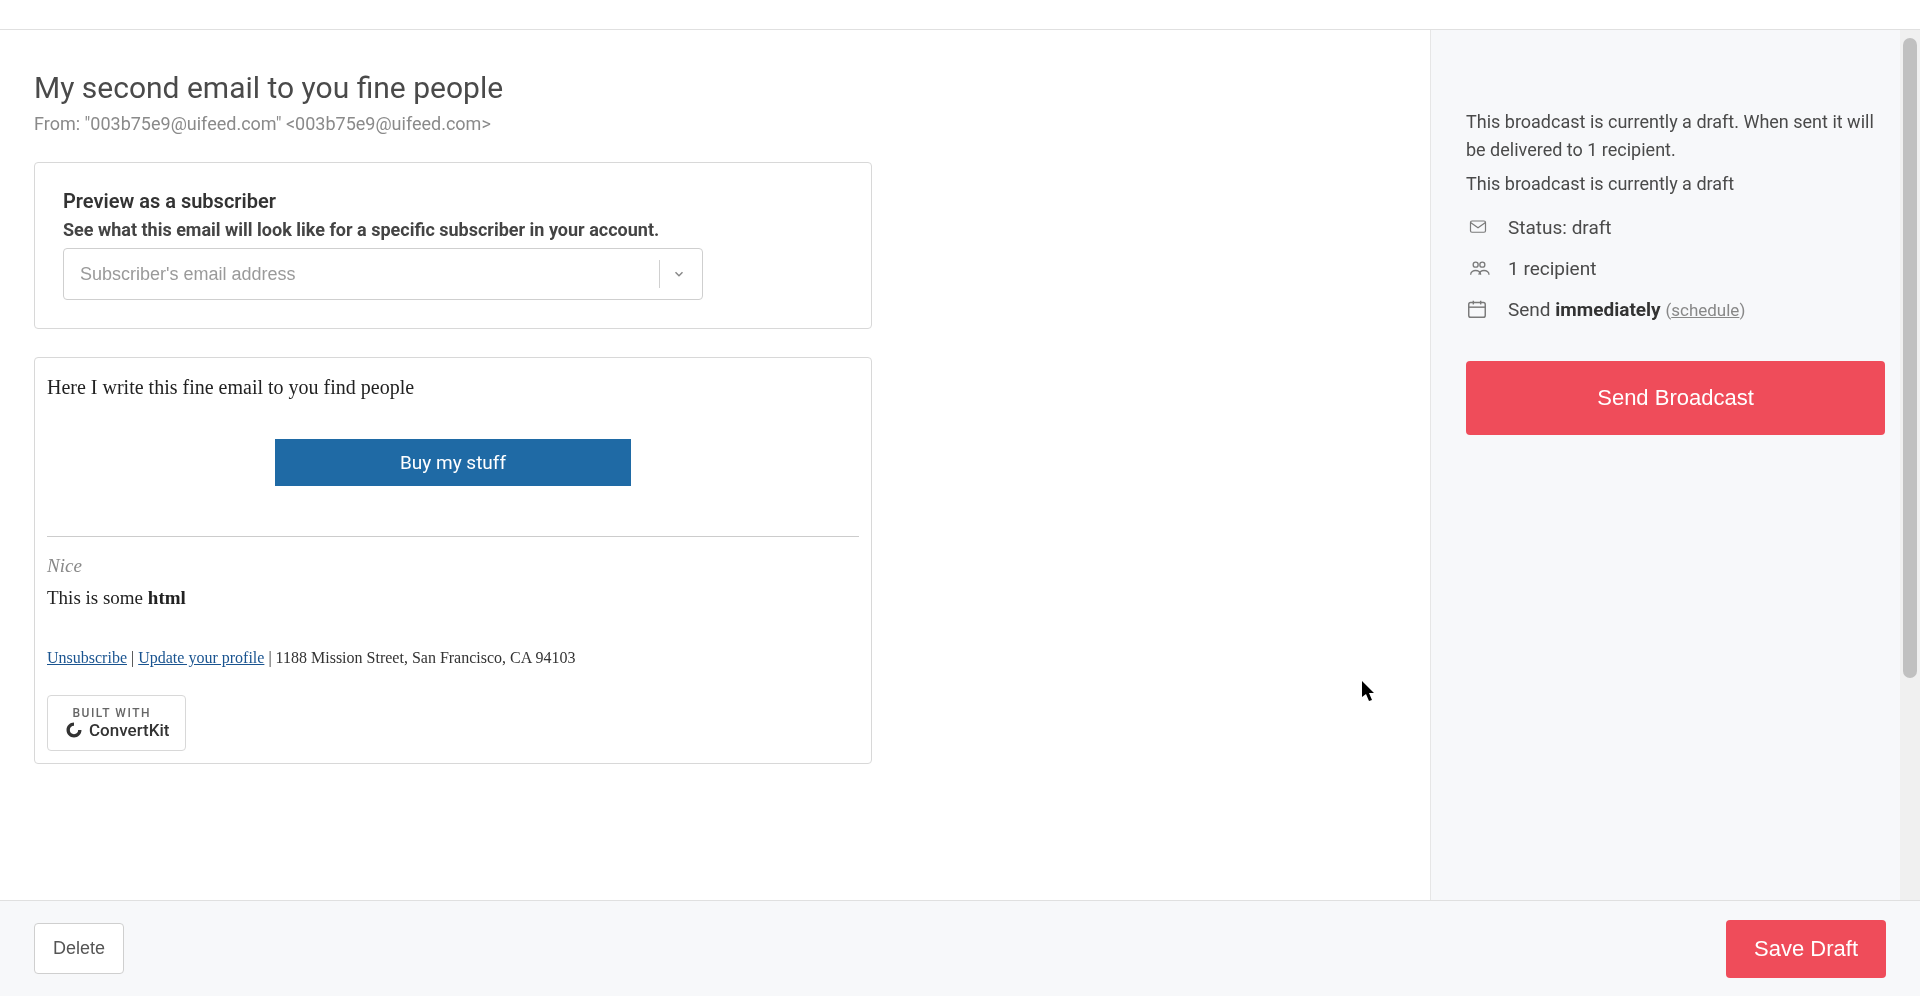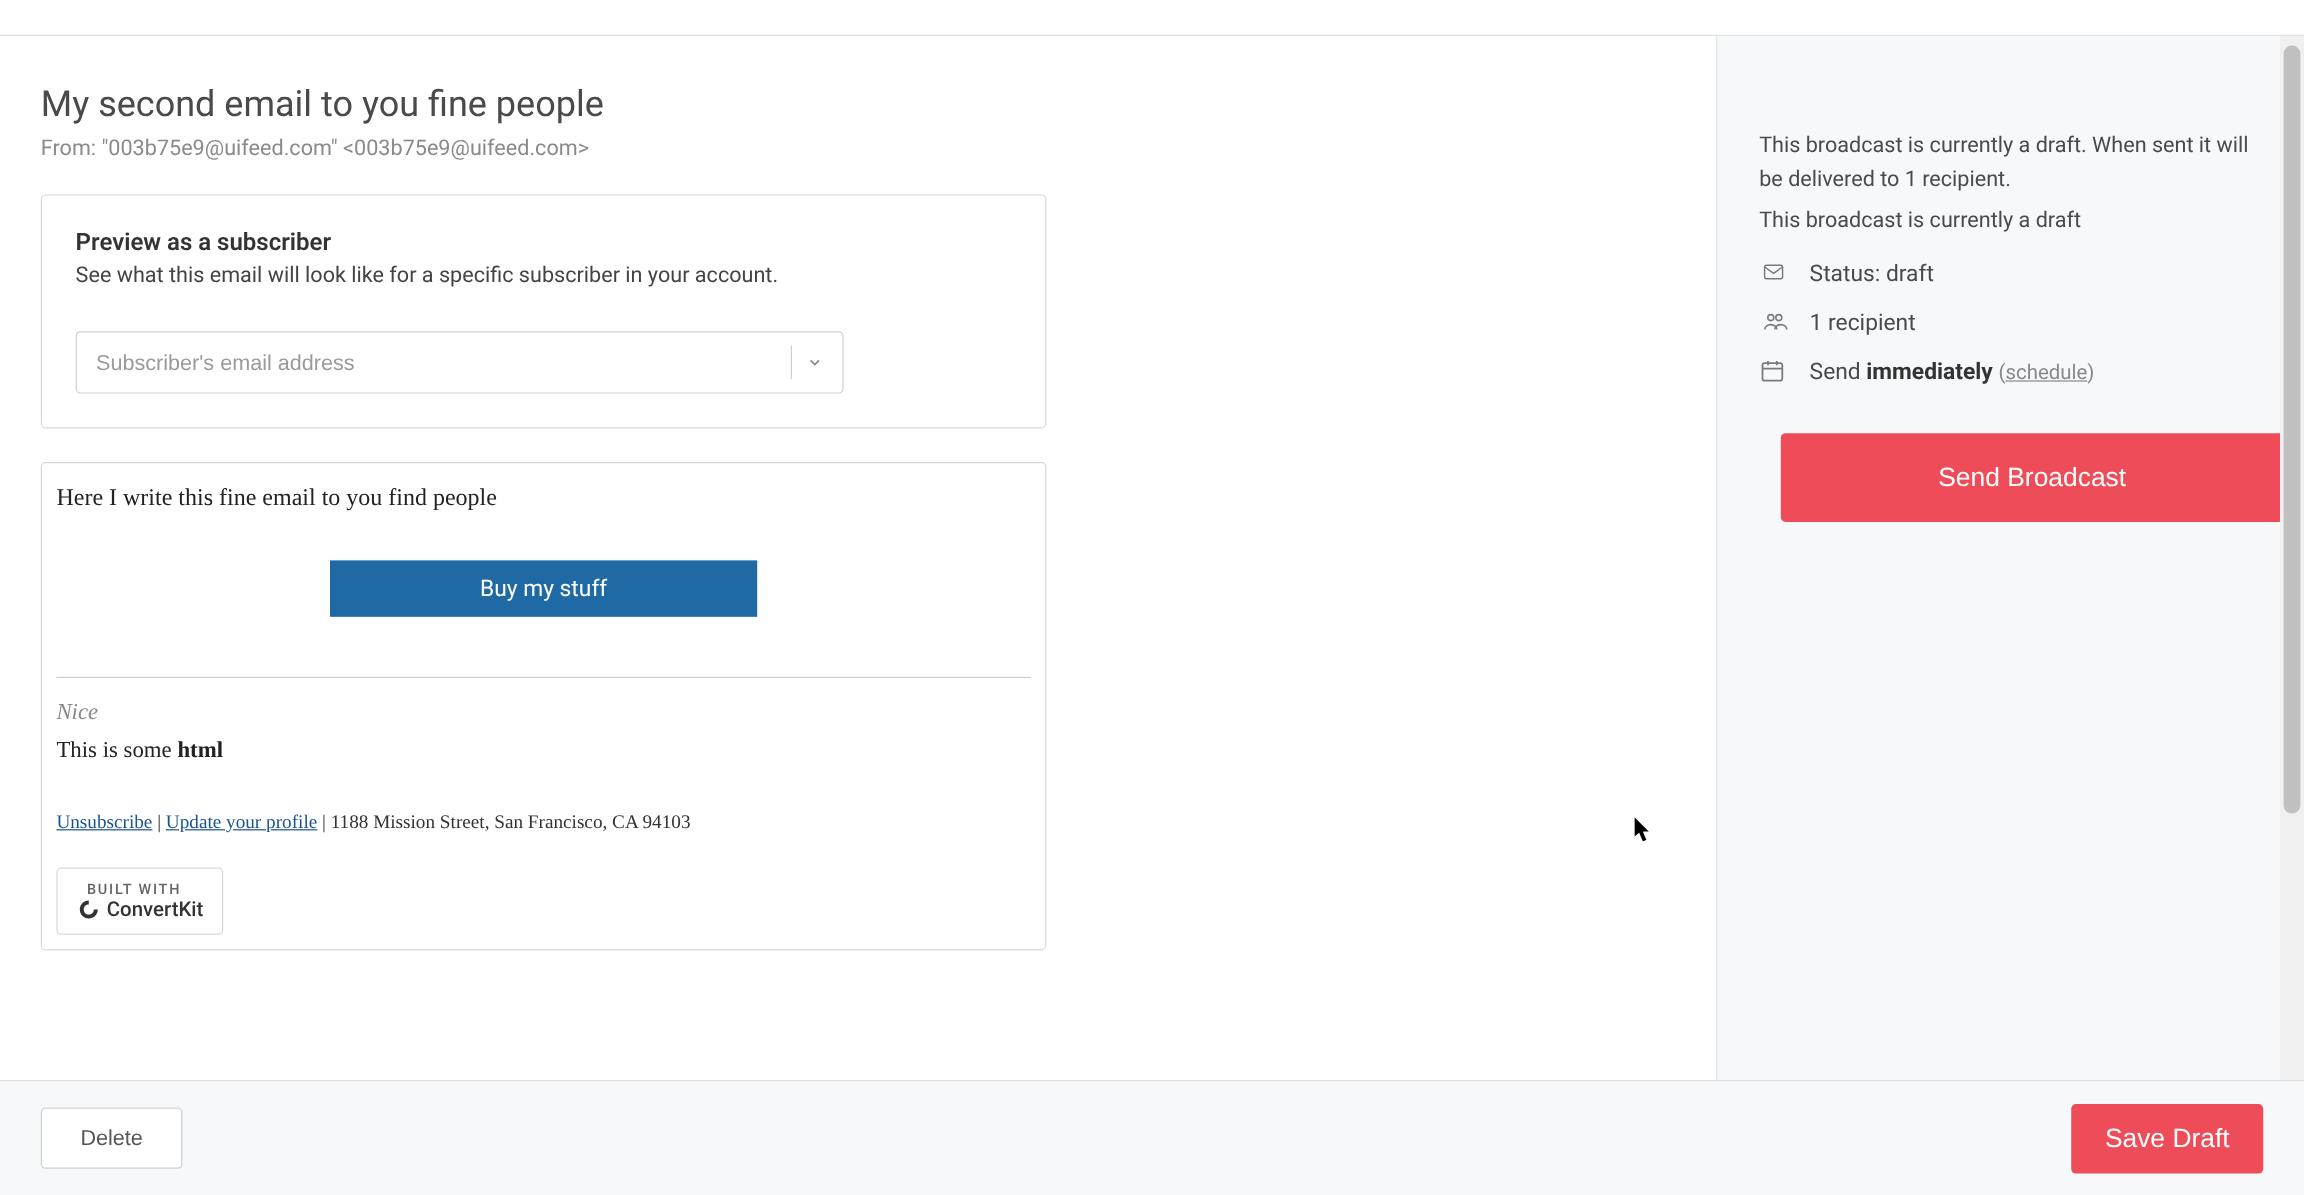--- a/index.html
+++ b/index.html
@@ -55,21 +55,22 @@
     }
     .preview-title {
       font-size: 20px;
       font-weight: 600;
       color: #333;
       margin-bottom: 6px;
     }
     .preview-desc {
       font-size: 18px;
       color: #444;
-      margin-bottom: 36px;
+      margin-bottom: 8px;
+      font-weight: bold;
     }
     .subscriber-select {
       position: relative;
       border: 1px solid #cfcfcf;
       border-radius: 4px;
       height: 52px;
       display: flex;
       align-items: center;
       padding: 0 16px;
       width: 640px;
@@ -219,42 +220,41 @@
       width: 100%;
       margin-top: 40px;
       background: #ef4c5a;
       color: #fff;
       border: none;
       border-radius: 4px;
       font-size: 22px;
       padding: 24px 0;
       cursor: pointer;
       font-weight: 400;
-      margin-left: 18px;
     }
     
     .bottom-bar {
       position: absolute;
       bottom: 0;
       left: 0;
       right: 0;
       height: 96px;
       background: #f7f8fa;
       border-top: 1px solid #e0e0e0;
       display: flex;
       align-items: center;
       justify-content: space-between;
       padding: 0 34px;
     }
     .delete-btn {
       border: 1px solid #cfcfcf;
       background: #fff;
       color: #555;
       font-size: 18px;
-      padding: 14px 32px;
+      padding: 14px 18px;
       border-radius: 4px;
       cursor: pointer;
     }
     .save-draft-btn {
       background: #ef4c5a;
       color: #fff;
       border: none;
       font-size: 22px;
       padding: 16px 28px;
       border-radius: 4px;

